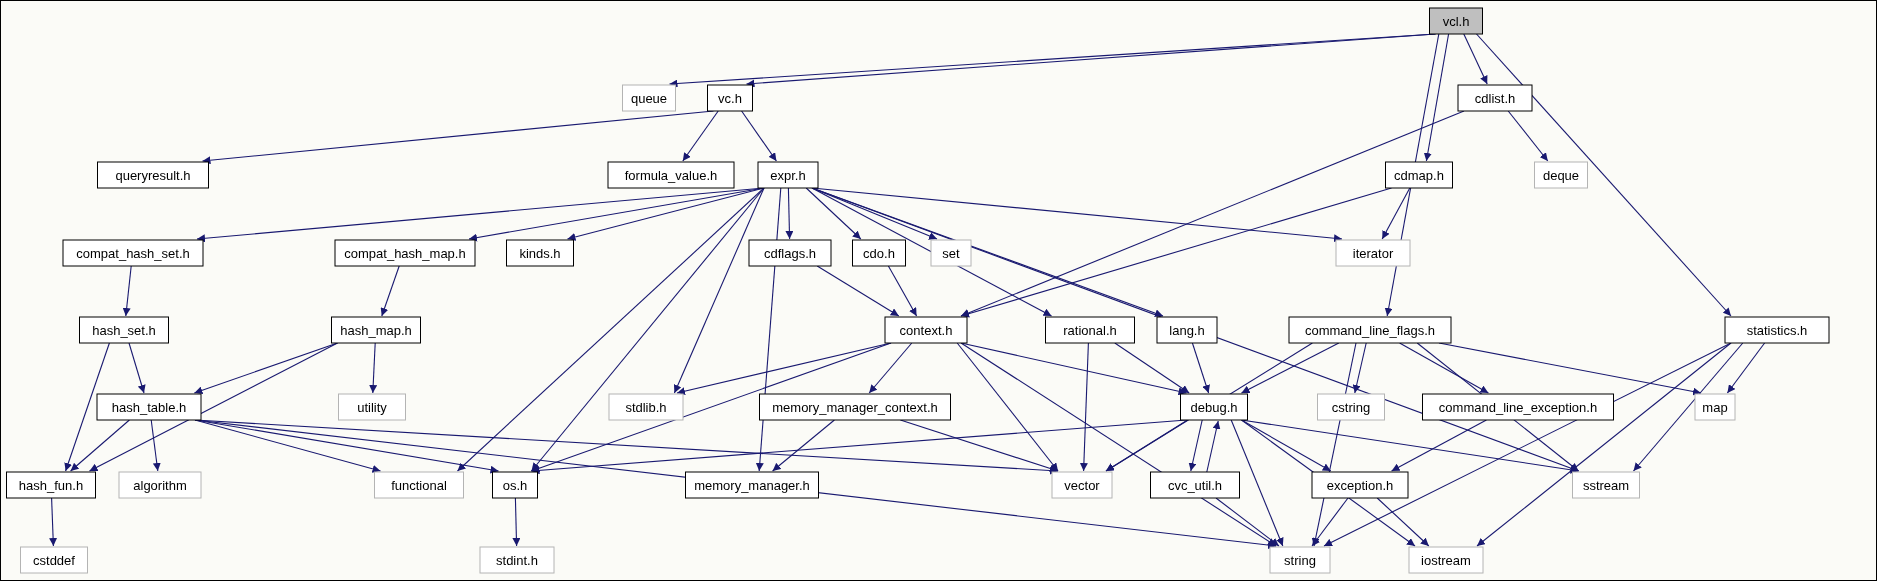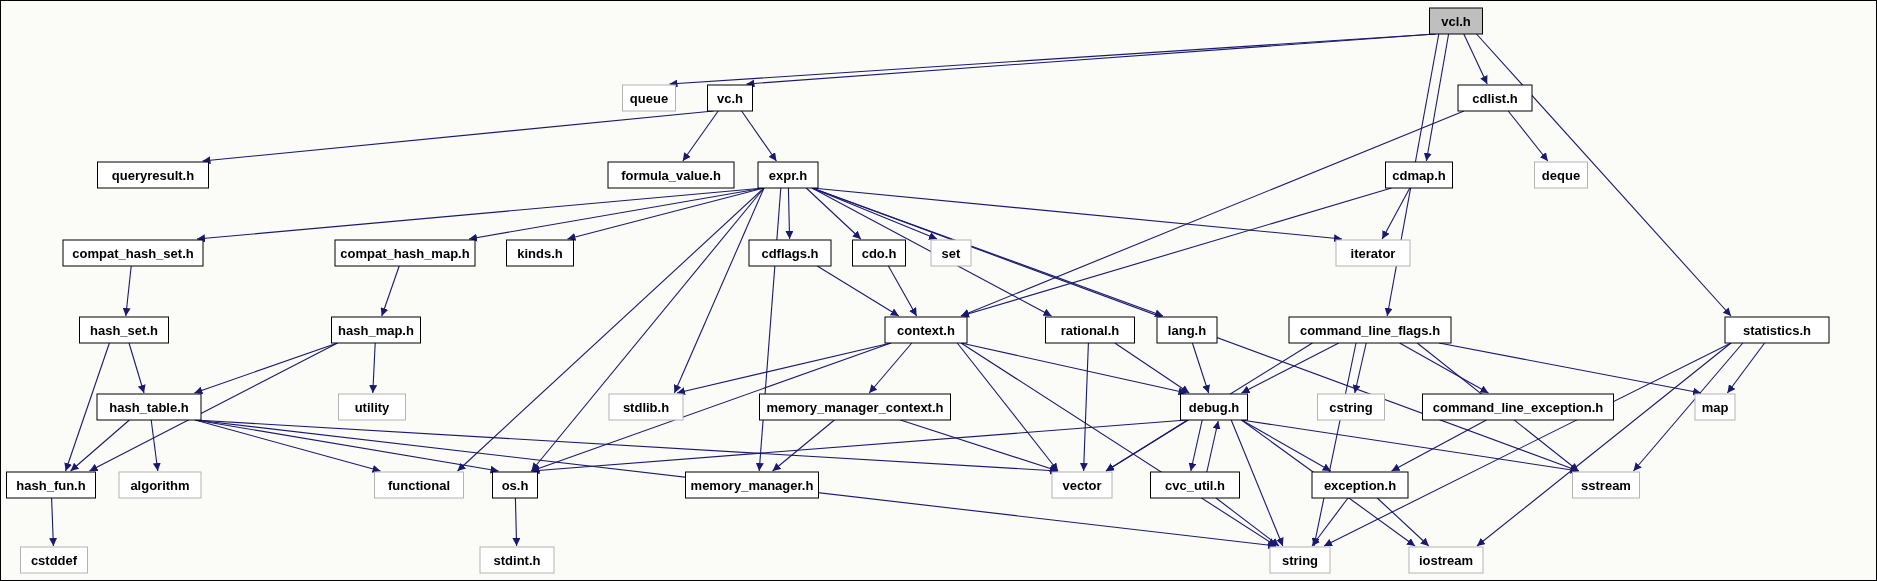--- a/index.html
+++ b/index.html
@@ -8,21 +8,20 @@
     background: #ffffff;
   }
   .graph-wrap {
     position: relative;
     width: 1877px;
     height: 581px;
     background: #fbfbf7;
     box-sizing: border-box;
     border: 1px solid #000000;
     overflow: hidden;
-    font-weight: bold;
   }
   svg {
     display: block;
     width: 1877px;
     height: 581px;
   }
   .edge-line {
     fill: none;
     stroke-width: 1.1;
   }

